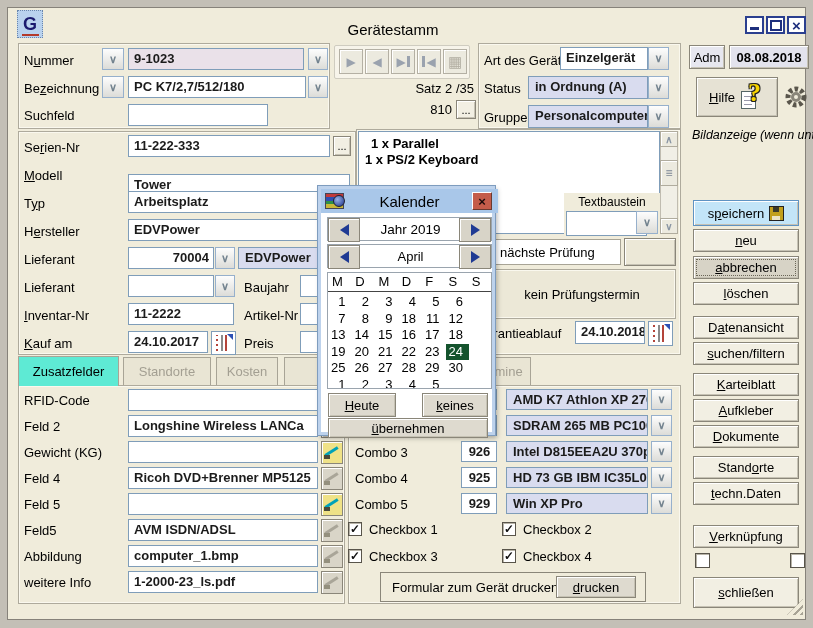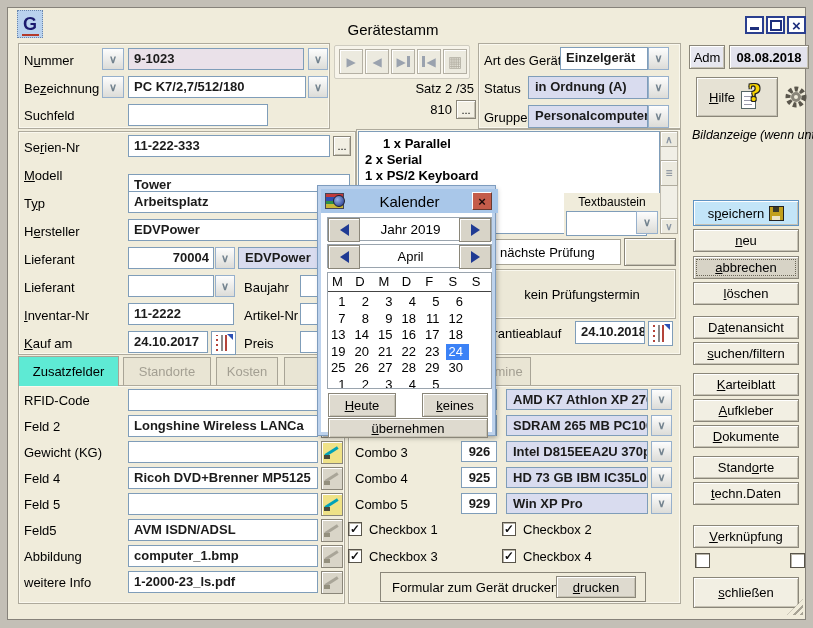--- a/index.html
+++ b/index.html
@@ -29,21 +29,21 @@
   .editicon::after{content:"";position:absolute;left:2px;top:13px;width:6px;height:4px;background:#4a4a3a;}
   .editicon.gray{background:#d9d5c8;}
   .editicon.gray::before{background:#a9a598;}
   .editicon.gray::after{background:#94907ف;background:#94907e;}
   .calpick{background:#fff;border:1px solid #7f9db9;position:absolute;}
   .calpick::before{content:"";position:absolute;left:4px;top:3px;right:6px;bottom:3px;background:repeating-linear-gradient(0deg,#b4443a 0 2px,transparent 2px 5px);background-size:2px 100%;background-repeat:repeat-y;box-shadow:5px 0 0 #8a8a8a,9px 0 0 #b4443a;width:2px;}
   .calpick::after{content:"";position:absolute;right:2px;top:2px;border-left:6px solid transparent;border-top:6px solid #2d50b4;}
   .scrollarrow{background:#eceadf;border:1px solid #b0ac9e;box-shadow:inset 1px 1px 0 #fff;color:#8a96a4;font-size:10px;font-weight:bold;display:flex;align-items:center;justify-content:center;}
   .cal-h{width:23.5px;padding-left:4px;font-size:13px;color:#000;box-sizing:border-box;}
   .cal-day{width:23.5px;height:16.5px;text-align:right;padding-right:6px;font-size:13px;color:#000;box-sizing:border-box;cursor:pointer;}
-  .cal-day.sel{background:#3b82f6;color:#fff;text-align:right;}
+  .cal-day.sel{background:#14532d;color:#fff;text-align:right;}
   .calnav{background:#d8d4c8;border:1px solid #8a8679;box-shadow:inset 1px 1px 0 #fff;display:flex;align-items:center;justify-content:center;cursor:pointer;}
   .tri-l{width:0;height:0;border-top:6px solid transparent;border-bottom:6px solid transparent;border-right:9px solid #1f3a93;}
   .tri-r{width:0;height:0;border-top:6px solid transparent;border-bottom:6px solid transparent;border-left:9px solid #1f3a93;}
   .floppy{width:13px;height:13px;background:#c2a01c;border:1px solid #222;position:relative;margin-left:5px;}
   .floppy::before{content:"";position:absolute;left:3px;top:0;width:6px;height:5px;background:#3a3a2a;}
   .floppy::after{content:"";position:absolute;left:2px;bottom:0;width:8px;height:4px;background:#ece4c4;}
   .qicon{position:relative;width:24px;height:26px;}
   .qicon .page{position:absolute;left:0;top:7px;width:13px;height:16px;background:#fff;border:1px solid #566;box-shadow:inset 0 2px 0 #fff;background-image:repeating-linear-gradient(0deg,#99a 0 1px,transparent 1px 4px);background-position:2px 3px;background-size:8px 10px;background-repeat:no-repeat;}
   .qicon .qm{position:absolute;left:7px;top:-6px;font-family:"Liberation Serif",serif;font-weight:bold;font-size:26px;color:#f8d400;text-shadow:1px 1px 0 #222,-1px -1px 0 #222,1px -1px 0 #222,-1px 1px 0 #222;}
   .calico{position:relative;width:17px;height:14px;background:linear-gradient(180deg,#c23a3a 0 25%,#2f4fb2 25% 50%,#2f9147 50% 75%,#c8b838 75% 100%);border:1px solid #445;}
@@ -174,22 +174,21 @@
   <div class="abs lbl" style="left:236px;top:300px;">Artikel-Nr</div>
   <div class="abs inp" style="left:292px;top:295px;width:50px;height:22px;"></div>
   <div class="abs lbl" style="left:16px;top:328px;"><u>K</u>auf am</div>
   <div class="abs inp" style="left:120px;top:323px;width:80px;height:22px;">24.10.2017</div>
   <div class="calpick" style="left:203px;top:323px;width:23px;height:22px;"></div>
   <div class="abs lbl" style="left:236px;top:328px;">Preis</div>
   <div class="abs inp" style="left:292px;top:323px;width:50px;height:22px;"></div>
 
   <div class="abs fs" style="left:348px;top:121px;width:325px;height:226px;"></div>
   <div class="abs" style="left:350px;top:123px;width:302px;height:103px;background:#fff;border:1px solid #7f9db9;">
-    <div class="lbl" style="font-weight:bold;padding:4px 0 0 24px;">1 x Parallel</div>
-    <div class="lbl" style="font-weight:bold;padding:1px 0 0 6px;">2 x Serial</div>
+    <div class="lbl" style="font-weight:bold;padding:4px 0 0 12px;">1 x Parallel</div>
     <div class="lbl" style="font-weight:bold;padding:1px 0 0 6px;">1 x PS/2 Keyboard</div>
   </div>
   <div class="abs" style="left:652px;top:123px;width:18px;height:103px;background:#f1efe6;border:1px solid #c0bcb0;"></div>
   <div class="abs scrollarrow" style="left:652px;top:123px;width:18px;height:16px;">
         <span>∧</span>
       </div>
   <div class="abs scrollarrow" style="left:652px;top:152px;width:18px;height:26px;font-size:12px;color:#7a8694;">
         <span>≡</span>
       </div>
   <div class="abs scrollarrow" style="left:652px;top:210px;width:18px;height:16px;">

